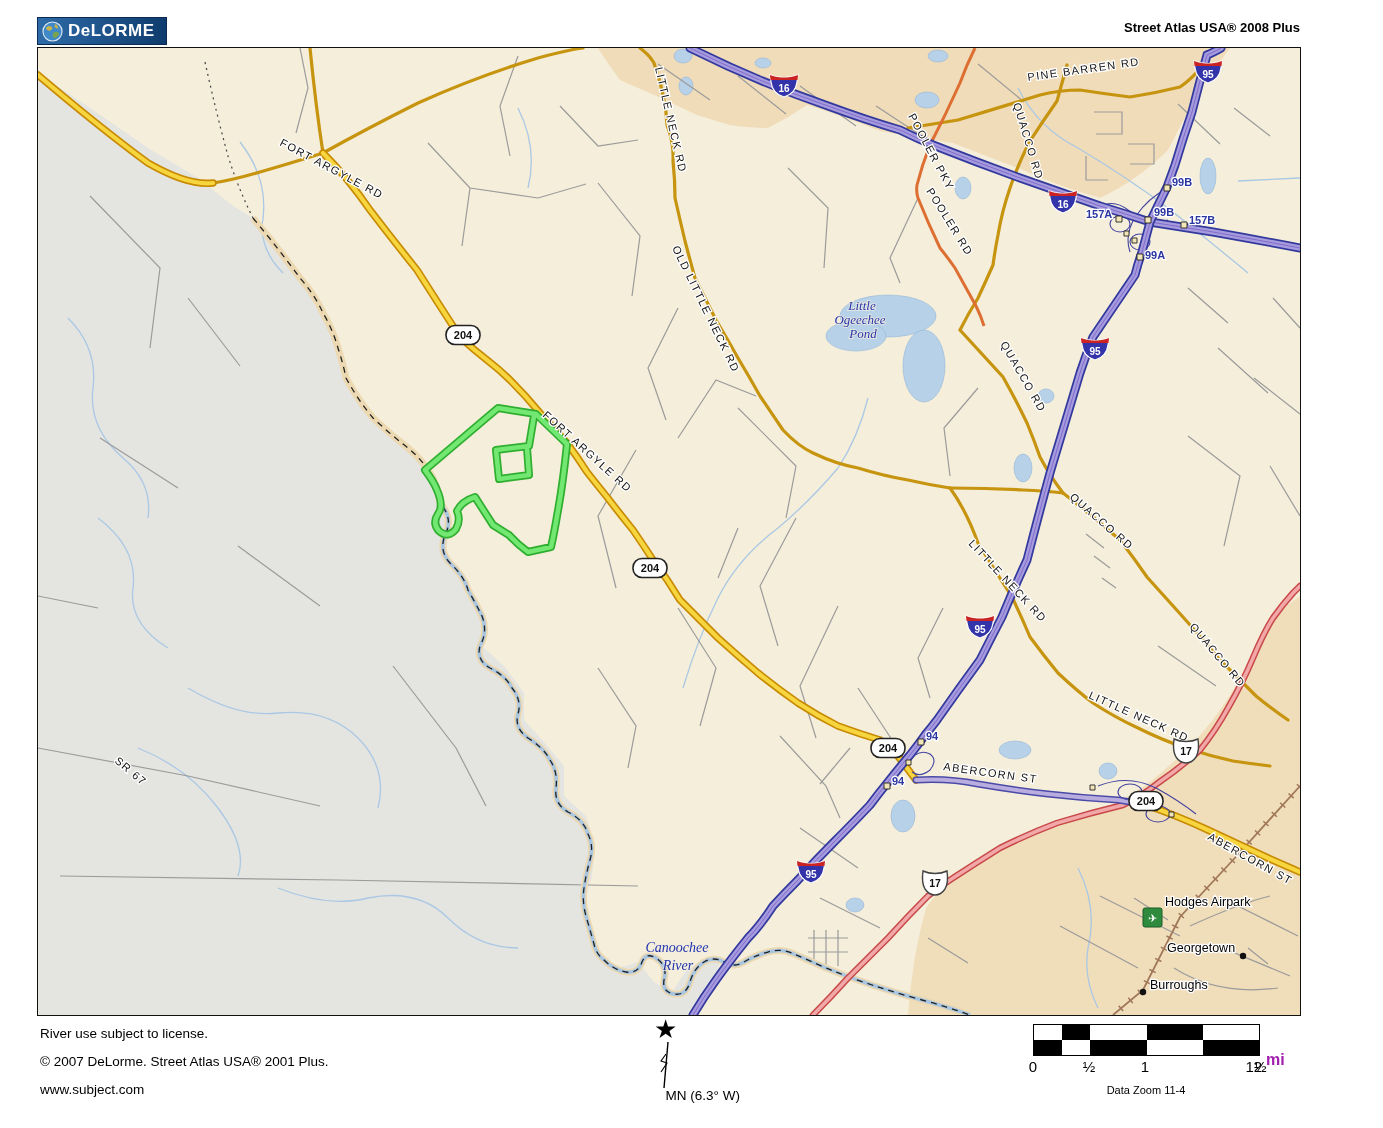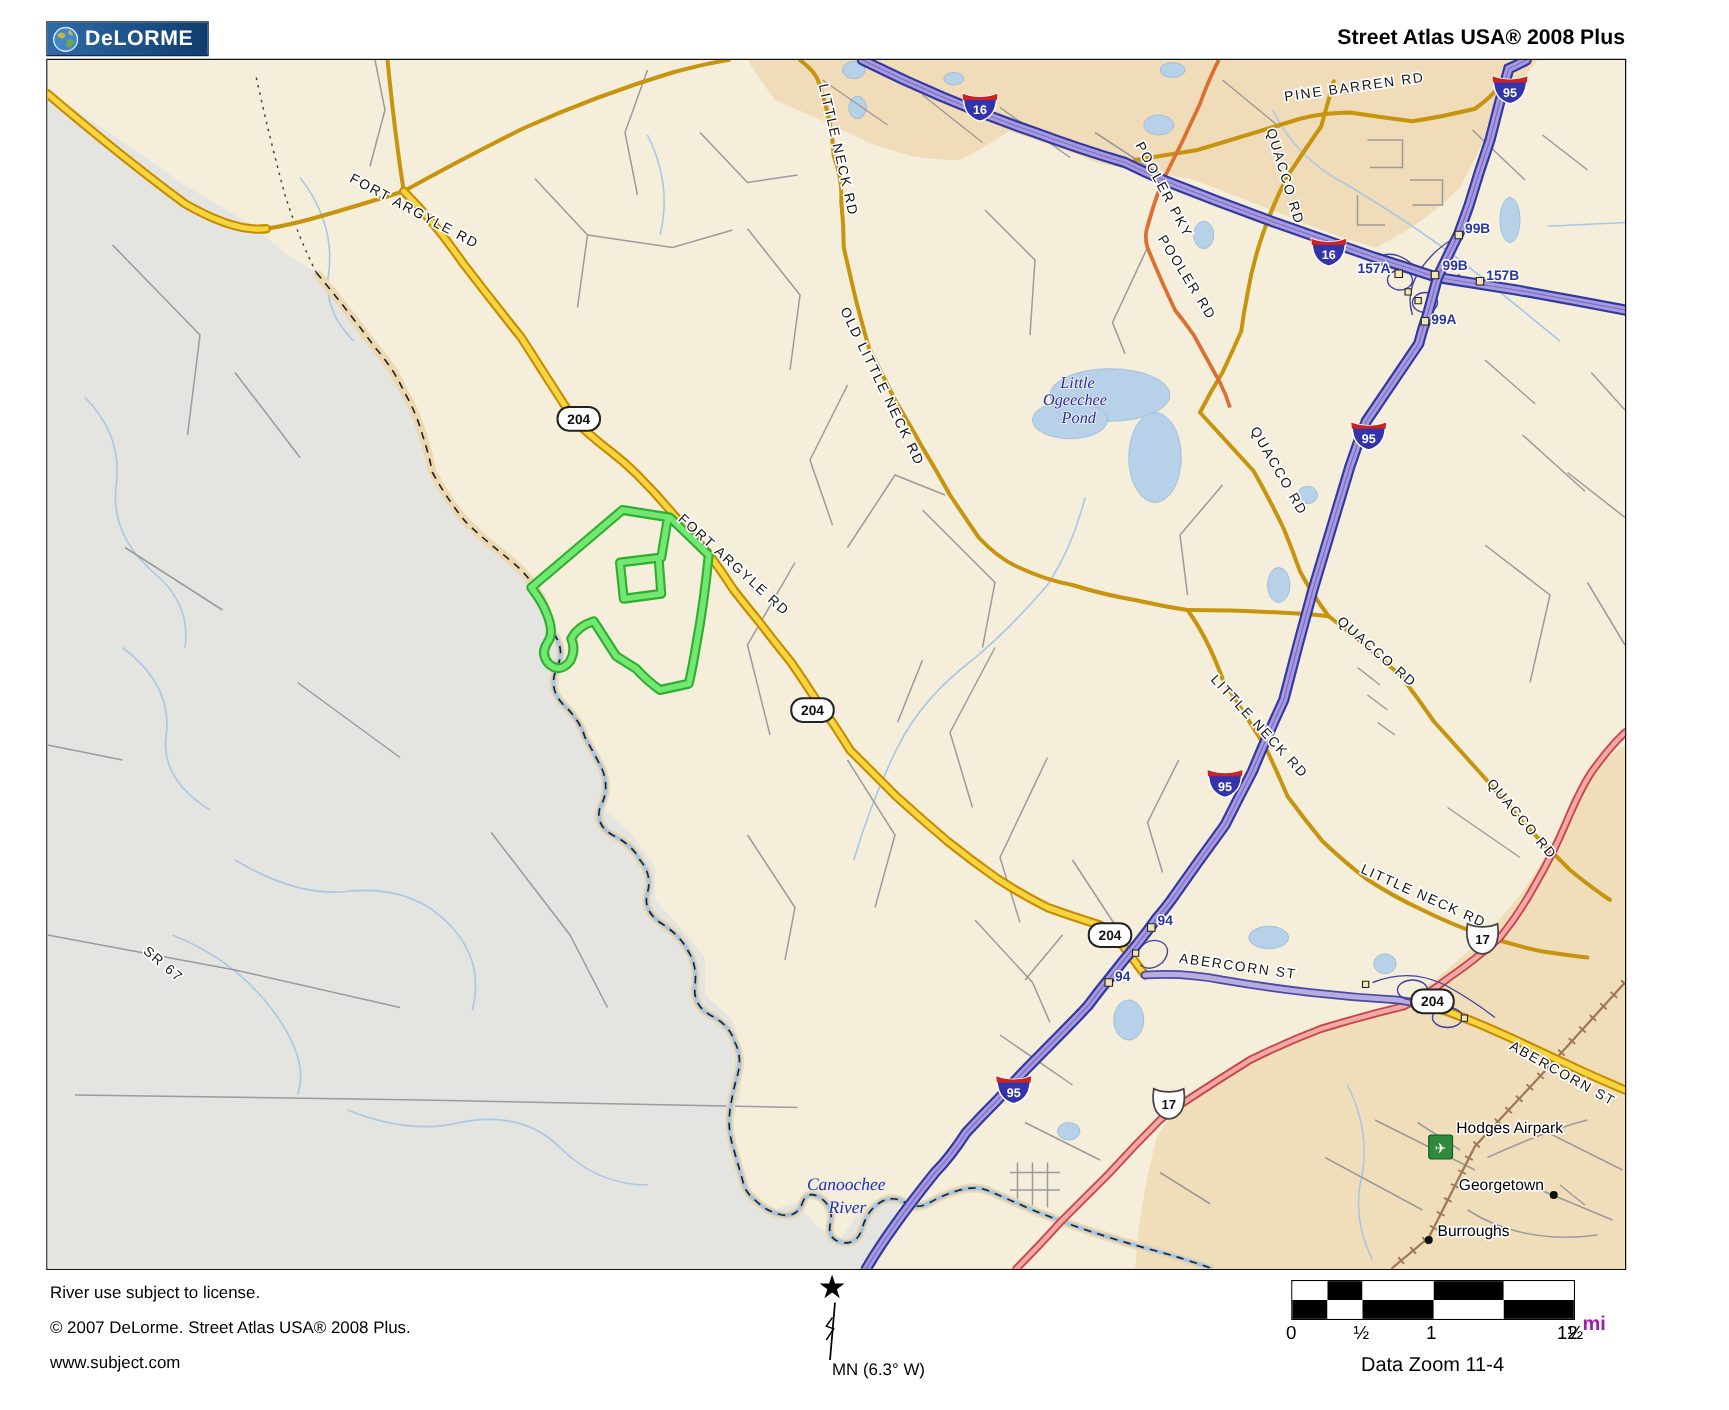--- a/index.html
+++ b/index.html
@@ -4,21 +4,21 @@
 <style>
   html,body{margin:0;padding:0;background:#fff;}
   #screen{position:relative;width:1383px;height:1128px;background:#fff;overflow:hidden;
           font-family:"Liberation Sans",sans-serif;}
   
   #logo{position:absolute;left:37px;top:17px;width:130px;height:28px;
         background:linear-gradient(90deg,#2e6ba8,#0f3c6e);border:1px solid #0a2a50;
         display:flex;align-items:center;gap:5px;padding-left:4px;box-sizing:border-box;}
   #logo .globe{width:21px;height:21px;flex:0 0 auto;}
   #logo .logo-text{color:#fff;font-weight:bold;font-size:17px;letter-spacing:.5px;}
-  #app-title{position:absolute;right:83px;top:20px;font-size:17px;font-weight:bold;color:#000;}
+  #app-title{position:absolute;right:83px;top:20px;font-size:13px;font-weight:bold;color:#000;}
   
   #map-frame{position:absolute;left:37px;top:47px;width:1262px;height:967px;border:1px solid #111;}
   
   .rlabel{font:11px "Liberation Sans",sans-serif;letter-spacing:1.4px;fill:#141414;
           stroke:#fff;stroke-width:2.6px;paint-order:stroke;}
   .wlabel{font:italic 14px "Liberation Serif",serif;fill:#2233aa;stroke:#f0ece0;
           stroke-width:1.5px;paint-order:stroke;text-anchor:middle;}
   .plabel{font:12.5px "Liberation Sans",sans-serif;fill:#000;stroke:#fff;stroke-width:2.4px;paint-order:stroke;}
   .exlabel{font:bold 11px "Liberation Sans",sans-serif;fill:#2a35a0;stroke:#fff;stroke-width:2.4px;paint-order:stroke;}
   .shtext{font:bold 10px "Liberation Sans",sans-serif;fill:#fff;text-anchor:middle;}
@@ -27,21 +27,21 @@
   
   .foot-line{position:absolute;left:40px;font-size:13.5px;color:#000;}
   #north{position:absolute;left:600px;top:1018px;width:140px;height:100px;}
   #north .mn-label{position:absolute;left:0;right:0;top:70px;text-align:right;font-size:13.5px;color:#000;}
   #scalebar{position:absolute;left:1033px;top:1024px;width:225px;height:30px;border:1px solid #000;
             box-sizing:content-box;}
   #scalebar .row{display:flex;height:15px;}
   #scalebar .seg{height:15px;}
   .tick{position:absolute;top:1058px;font-size:15px;color:#000;transform:translateX(-50%);}
   #mi-label{position:absolute;left:1266px;top:1051px;font-size:16px;font-weight:bold;color:#a21caf;}
-  #data-zoom{position:absolute;left:1146px;top:1084px;transform:translateX(-50%);font-size:16px;color:#000;white-space:nowrap;}
+  #data-zoom{position:absolute;left:1146px;top:1084px;transform:translateX(-50%);font-size:11px;color:#000;white-space:nowrap;}
 </style>
 </head>
 <body>
 
 <div id="screen">
 
   <div id="logo">
     <svg class="globe" viewBox="0 0 22 22">
       <circle cx="11" cy="11" r="10" fill="#3f89c8" stroke="#dbe6f0" stroke-width="1.2"></circle>
       <path d="M4,7 Q7,4 10,6 Q12,8 9,10 Q5,11 4,7 Z" fill="#c8b24a"></path>
@@ -244,21 +244,21 @@
       <text class="shus" y="5">17</text>
     </g>
     <g transform="translate(1148,702)">
       <path d="M-12,-11 C-8,-9 -4,-8.5 0,-8.5 C4,-8.5 8,-9 12,-11 C13,-4 13,2 10,7 C7,11.5 3,13 0,13 C-3,13 -7,11.5 -10,7 C-13,2 -13,-4 -12,-11 Z" fill="#fff" stroke="#444" stroke-width="1.4"></path>
       <text class="shus" y="5">17</text>
     </g>
   </svg>
   </div>
 
   <div class="foot-line" style="top:1026px">River use subject to license.</div>
-  <div class="foot-line" style="top:1054px">© 2007 DeLorme. Street Atlas USA® 2008 Plus.</div>
+  <div class="foot-line" style="top:1054px">© 2007 DeLorme. Street Atlas USA® 2001 Plus.</div>
   <div class="foot-line" style="top:1082px">www.subject.com</div>
 
   <div id="north">
     <div style="position:absolute;left:54px;top:-4px;font-size:26px;color:#000;">★</div>
     <svg width="140" height="70" style="position:absolute;left:0;top:22px">
       <path d="M68,2 L64,48" stroke="#000" stroke-width="1.4" fill="none"></path>
       <path d="M66,14 l-5,7 6,2 -6,9" stroke="#000" stroke-width="1.1" fill="none"></path>
     </svg>
     <div class="mn-label">MN (6.3° W)</div>
   </div>

